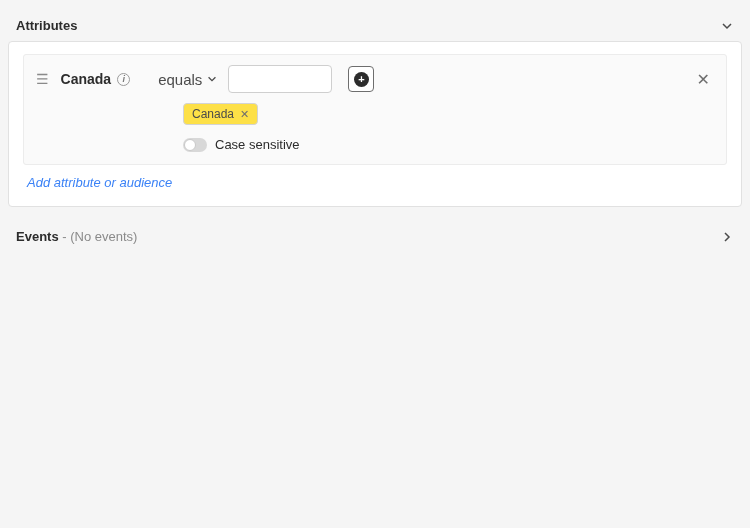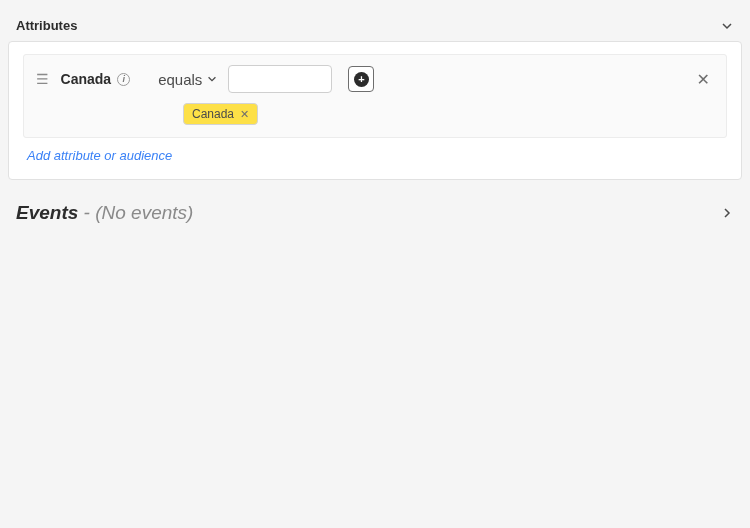--- a/index.html
+++ b/index.html
@@ -12,21 +12,21 @@
       height: 528px;
     }
     .panel-header {
       display: flex;
       justify-content: space-between;
       align-items: center;
       padding: 18px 16px 8px;
       color: #2c2c2c;
     }
     .panel-title { font-weight: 700; font-size: 13px; }
-    .events-title-wrap { font-size: 19px; font-style: italic; }
+    .events-title-wrap { font-size: 13px; }
     .events-sub { font-weight: 400; color: #8a8a8a; }
     .chev { width: 14px; height: 14px; display: inline-block; cursor: pointer; }
     .card {
       background: #fff;
       border: 1px solid #e1e1e1;
       border-radius: 4px;
       margin: 0 8px 8px 8px;
       padding: 12px 14px;
     }
     .include-row {
@@ -133,20 +133,26 @@
       <span class="rule-close">✕</span>
     </div>
 
     <div class="tags-row">
       <span class="tag">
         <span>Canada</span>
         <span class="tag-x">✕</span>
       </span>
     </div>
 
+    <div class="cs-row">
+      <span class="toggle">
+        <span class="toggle-knob"></span>
+      </span>
+      <span class="cs-label">Case sensitive</span>
+    </div>
   </div>
 
   <div class="add-attr-link">Add attribute or audience</div>
 </div>
 
 <div class="panel-header" style="padding-top: 14px;">
   <span class="events-title-wrap">
     <strong>Events</strong><span class="events-sub"> - (No events)</span>
   </span>
   <span class="chev">

